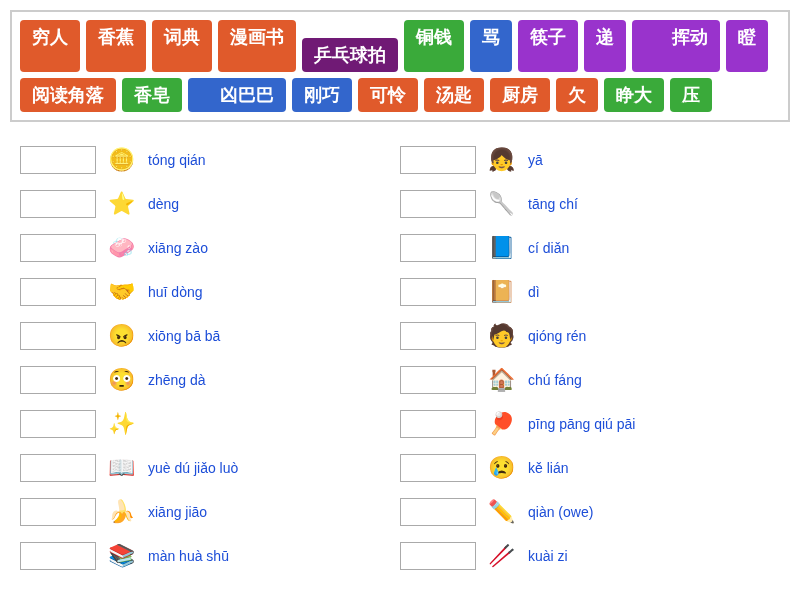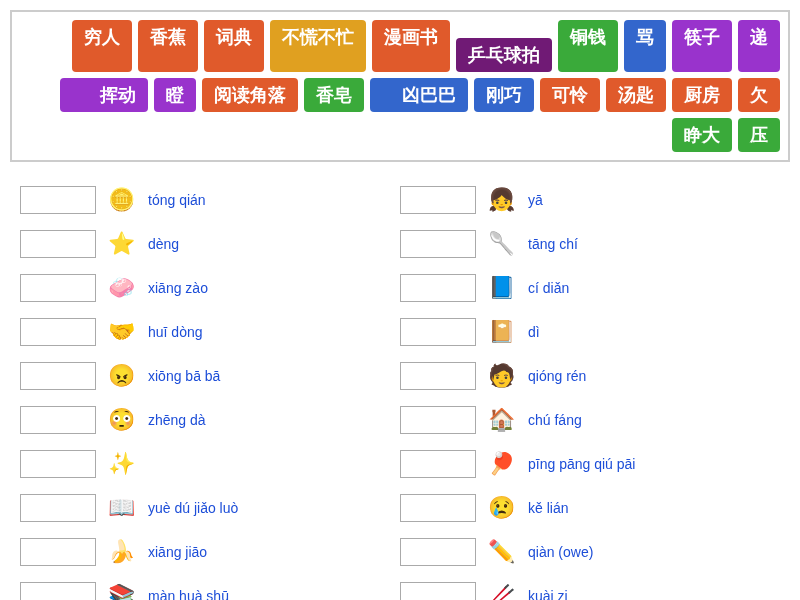--- a/index.html
+++ b/index.html
@@ -15,21 +15,20 @@
     }
     
     .word-bank {
       border: 2px solid #ccc;
       padding: 8px;
       margin-bottom: 16px;
       display: flex;
       flex-wrap: wrap;
       gap: 6px;
       background: #fff;
-      justify-content: flex-end;
     }
     .word-tile {
       color: #fff;
       font-size: 18px;
       font-weight: bold;
       padding: 5px 12px;
       border-radius: 4px;
       cursor: pointer;
       display: inline-block;
     }
@@ -69,21 +68,20 @@
   </style>
 </head>
 <body>
 
 <div class="container">
 
   <div class="word-bank" id="word-bank-container">
       <span class="word-tile" style="background-color: rgb(224, 90, 43);">穷人</span>
       <span class="word-tile" style="background-color: rgb(224, 90, 43);">香蕉</span>
       <span class="word-tile" style="background-color: rgb(224, 90, 43);">词典</span>
-      <span class="word-tile" style="background-color: rgb(224, 160, 32);">不慌不忙</span>
       <span class="word-tile" style="background-color: rgb(224, 90, 43);">漫画书</span>
       <span class="word-tile" style="background-color: #701a75; margin-top: 18px;">乒乓球拍</span>
       <span class="word-tile" style="background-color: rgb(58, 170, 58);">铜钱</span>
       <span class="word-tile" style="background-color: rgb(51, 102, 204);">骂</span>
       <span class="word-tile" style="background-color: rgb(153, 51, 204);">筷子</span>
       <span class="word-tile" style="background-color: rgb(153, 51, 204);">递</span>
       <span class="word-tile" style="background-color: rgb(153, 51, 204); padding-left: 40px;">挥动</span>
       <span class="word-tile" style="background-color: rgb(153, 51, 204);">瞪</span>
       <span class="word-tile" style="background-color: rgb(224, 90, 43);">阅读角落</span>
       <span class="word-tile" style="background-color: rgb(58, 170, 58);">香皂</span>

